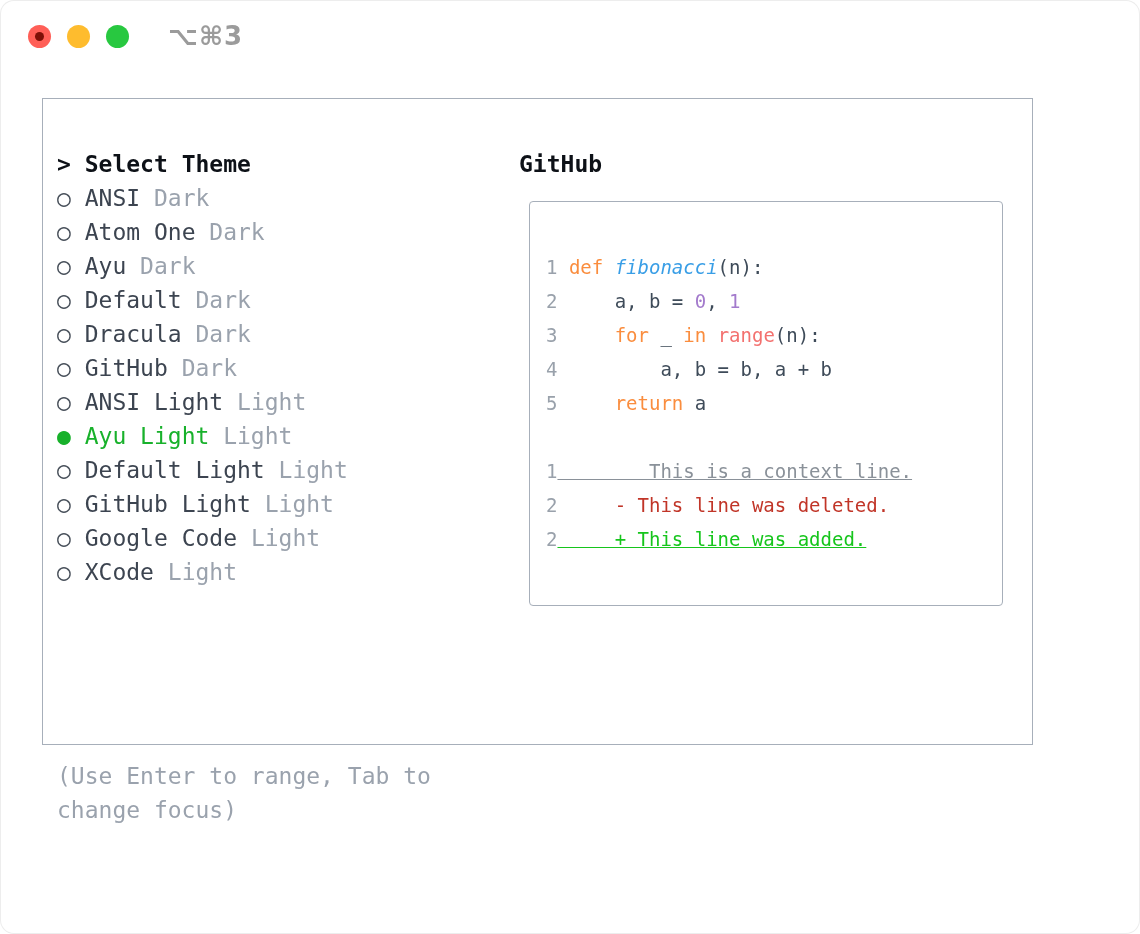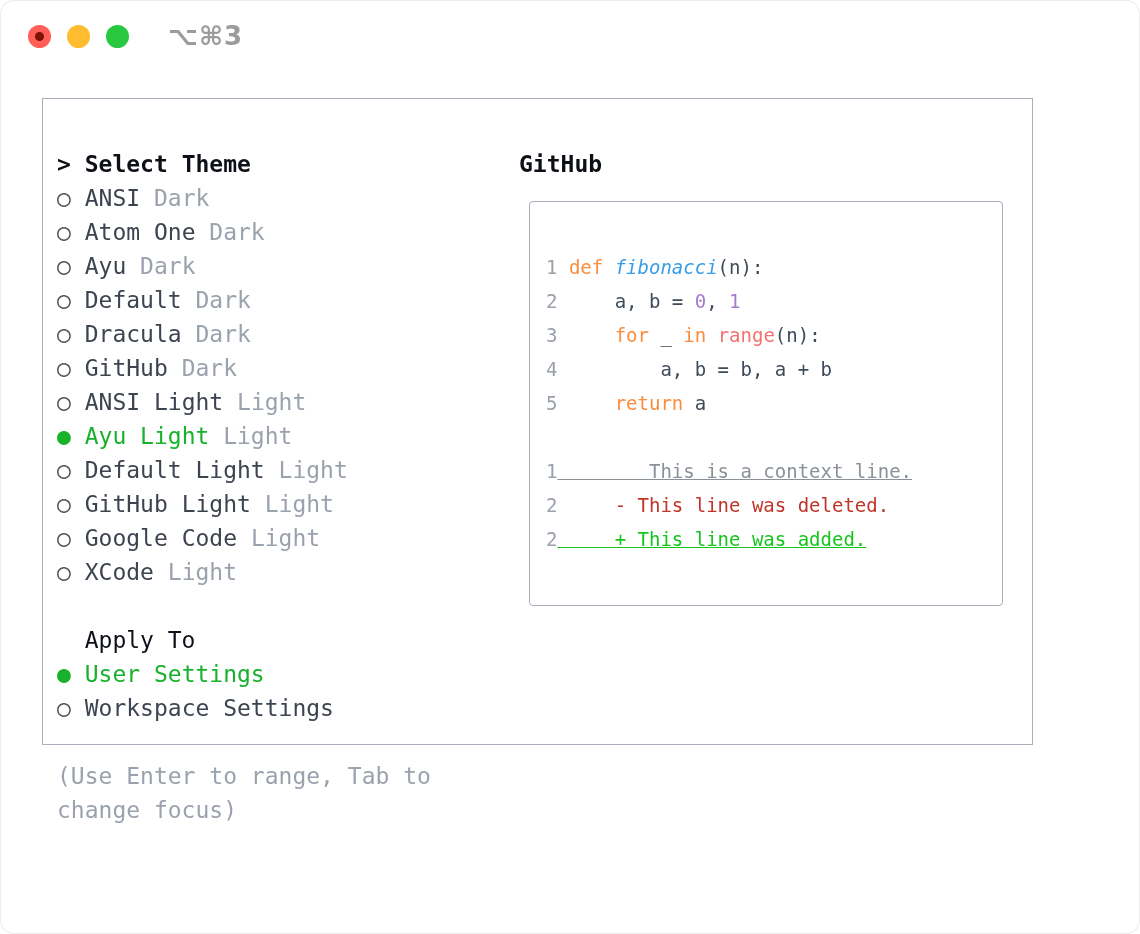--- a/index.html
+++ b/index.html
@@ -73,21 +73,20 @@
       </span>
     <span class="light light-yellow"></span>
     <span class="light light-green"></span>
     <span class="shortcut">⌥⌘3</span>
   </div>
 
   <div class="panel">
 
     <div class="rows theme-rows"><div class="row header"><span class="marker">&gt; </span><span>Select Theme</span></div><div class="row"><span class="marker">○ </span><span class="name">ANSI</span><span class="muted"> Dark</span></div><div class="row"><span class="marker">○ </span><span class="name">Atom One</span><span class="muted"> Dark</span></div><div class="row"><span class="marker">○ </span><span class="name">Ayu</span><span class="muted"> Dark</span></div><div class="row"><span class="marker">○ </span><span class="name">Default</span><span class="muted"> Dark</span></div><div class="row"><span class="marker">○ </span><span class="name">Dracula</span><span class="muted"> Dark</span></div><div class="row"><span class="marker">○ </span><span class="name">GitHub</span><span class="muted"> Dark</span></div><div class="row"><span class="marker">○ </span><span class="name">ANSI Light</span><span class="muted"> Light</span></div><div class="row selected"><span class="marker">● </span><span class="name">Ayu Light</span><span class="muted"> Light</span></div><div class="row"><span class="marker">○ </span><span class="name">Default Light</span><span class="muted"> Light</span></div><div class="row"><span class="marker">○ </span><span class="name">GitHub Light</span><span class="muted"> Light</span></div><div class="row"><span class="marker">○ </span><span class="name">Google Code</span><span class="muted"> Light</span></div><div class="row"><span class="marker">○ </span><span class="name">XCode</span><span class="muted"> Light</span></div></div>
 
-    <div class="rows apply-rows"><div class="row header2"><span>Apply To</span></div><div class="row selected"><span class="marker">● </span><span class="name">User Settings</span></div><div class="row"><span class="marker">○ </span><span class="name">Workspace Settings</span></div></div>
 
     <div class="footer-hint">(Use Enter to range, Tab to change focus)</div>
 
     <div class="preview-header">GitHub</div>
 
     <div class="preview-box">
       <div class="code"><div class="codeline"><span class="ln">1 </span><span class="tok-k">def </span><span class="tok-f">fibonacci</span><span class="tok-p">(n):</span></div><div class="codeline"><span class="ln">2 </span><span class="tok-p">    a, b = </span><span class="tok-n">0</span><span class="tok-p">, </span><span class="tok-n">1</span></div><div class="codeline"><span class="ln">3 </span><span class="tok-p">    </span><span class="tok-k">for</span><span class="tok-p"> _ </span><span class="tok-k">in</span><span class="tok-p"> </span><span class="tok-r">range</span><span class="tok-p">(n):</span></div><div class="codeline"><span class="ln">4 </span><span class="tok-p">        a, b = b, a + b</span></div><div class="codeline"><span class="ln">5 </span><span class="tok-p">    </span><span class="tok-k">return</span><span class="tok-p"> a</span></div><div class="codeline"></div><div class="codeline"><span class="ln">1</span><span class="diff-context">        This is a context line.</span></div><div class="codeline"><span class="ln">2</span><span class="diff-deleted">     - This line was deleted.</span></div><div class="codeline"><span class="ln">2</span><span class="diff-added">     + This line was added.</span></div></div>
     </div>
 
   </div>

